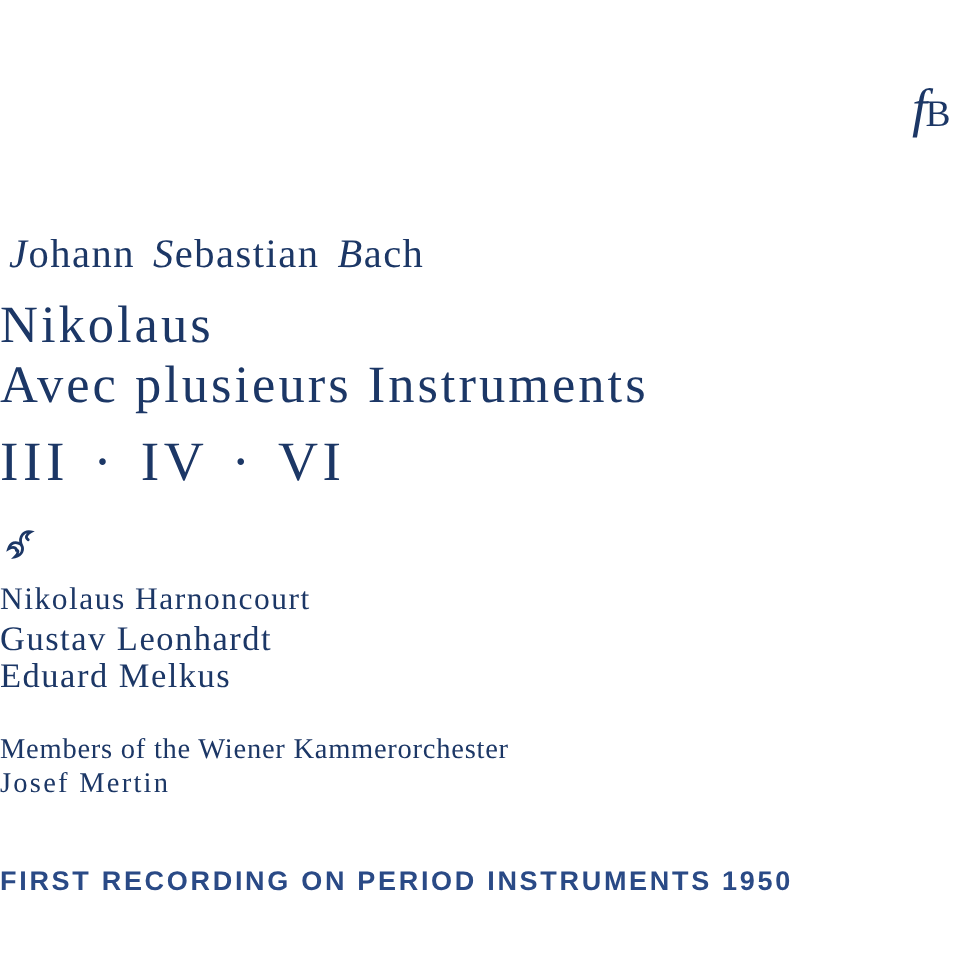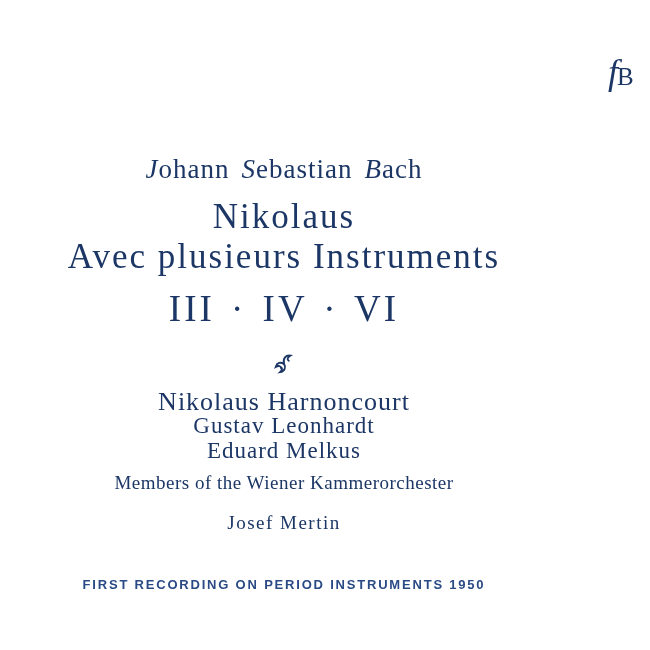--- a/index.html
+++ b/index.html
@@ -17,21 +17,21 @@
   .cover {
     position: absolute;
     inset: 0;
     background: #ffffff;
     color: #1c3766;
   }
   .line {
     position: absolute;
     left: 0;
     width: 568px;
-    text-align: center;
+    text-align: left;
     white-space: nowrap;
   }
   .composer {
     top: 154px;
     font-size: 27px;
     letter-spacing: 1px;
   }
   .composer .word { display: inline-block; margin: 0 6px; }
   .composer .cap { font-style: italic; }
   .title-main {
@@ -48,30 +48,30 @@
     top: 287px;
     font-size: 37px;
     letter-spacing: 3px;
     word-spacing: 4px;
   }
   .ornament-row {
     top: 346px;
     height: 32px;
     line-height: 32px;
   }
-  .performer-1 { top: 387px; font-size: 26px; letter-spacing: 1px; }
+  .performer-1 { top: 387px; font-size: 21px; letter-spacing: 1px; }
   .performer-2 { top: 413px; font-size: 23px; letter-spacing: 1px; }
   .performer-3 { top: 438px; font-size: 23px; letter-spacing: 1px; }
-  .performer-4 { top: 472px; font-size: 19px; letter-spacing: 0.5px; }
+  .performer-4 { top: 489px; font-size: 19px; letter-spacing: 0.5px; }
   .conductor   { top: 512px; font-size: 19px; letter-spacing: 1.5px; }
   .footer-line {
     top: 577px;
     font-family: "Liberation Sans", sans-serif;
     font-weight: bold;
-    font-size: 13px;
+    font-size: 18px;
     letter-spacing: 1.8px;
     color: #2a4a86;
   }
   
   .label-logo {
     position: absolute;
     top: 56px;
     right: 16px;
     width: 26px;
     height: 36px;

